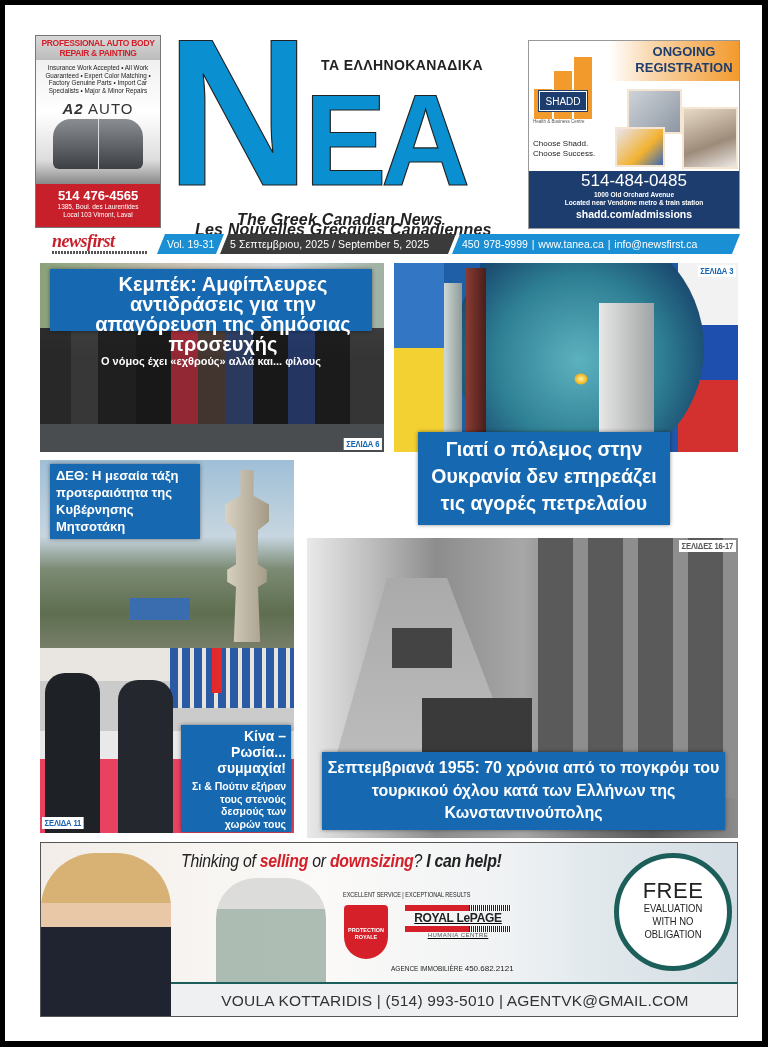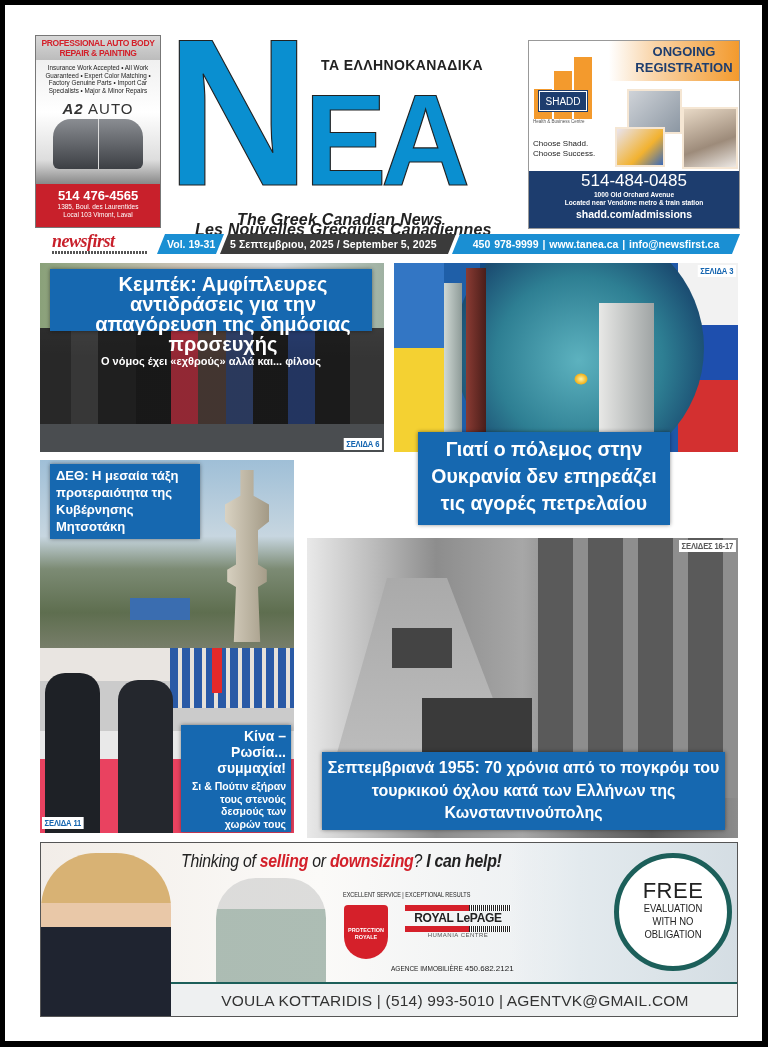--- a/index.html
+++ b/index.html
@@ -40,25 +40,25 @@
   .ad-shadd .photo2 { position: absolute; left: 86px; top: 86px; width: 50px; height: 40px; background: linear-gradient(135deg,#e9e4ef,#f2b230 60%,#3b6ab8); border: 2px solid #f5e6d3; }
   .ad-shadd .photo3 { position: absolute; left: 153px; top: 66px; width: 56px; height: 62px; background: linear-gradient(160deg,#e8d9c6,#9d8b7a 60%,#ede9e5); border: 2px solid #f5e6d3; }
   .ad-shadd .bottom { position: absolute; left: 0; right: 0; bottom: 0; height: 57px; background: #1d3d6e; color: #fff; text-align: center; }
   .ad-shadd .bottom .ph { font-size: 17px; font-weight: normal; margin-top: 0; }
   .ad-shadd .bottom .addr { font-size: 6.6px; line-height: 8px; font-weight: bold; }
   .ad-shadd .bottom .url { font-size: 10.5px; font-weight: bold; margin-top: 1px; }
 
   
   .newsfirst { left: 47px; top: 226px; font-family: "Liberation Serif", serif; font-style: italic; font-weight: bold; font-size: 18px; color: #c8202b; letter-spacing: -0.5px; }
   .newsfirst-line { left: 47px; top: 246px; width: 96px; height: 3px; background: repeating-linear-gradient(90deg,#555 0 2px,#fff 2px 3px); }
-  .infobar { left: 152px; top: 229px; height: 20px; display: flex; font-size: 10.5px; font-weight: bold; color: #fff; line-height: 20px; }
+  .infobar { left: 152px; top: 229px; height: 20px; display: flex; font-size: 10.5px; font-weight: normal; color: #fff; line-height: 20px; }
   .infobar .seg { height: 20px; padding: 0 10px; clip-path: polygon(8px 0,100% 0,calc(100% - 8px) 100%,0 100%); white-space: nowrap; }
   .infobar .vol { background: #1a8fd3; width: 67px; }
   .infobar .date { background: #3b3b3b; width: 236px; margin-left: -4px; letter-spacing: 0.1px; }
-  .infobar .contact { background: #1a8fd3; width: 288px; margin-left: -4px; word-spacing: 1px; text-align: center; }
+  .infobar .contact { background: #1a8fd3; width: 288px; margin-left: -4px; word-spacing: 1px; }
 
   
   .story { overflow: hidden; }
   .page-tag { position: absolute; background: #fff; color: #1565b0; font-weight: bold; font-size: 9px; padding: 1px 3px; letter-spacing: -0.2px; transform: scaleX(0.85); transform-origin: right center; }
   .headline-box { position: absolute; background: #1668b0; color: #fff; font-weight: bold; text-align: center; box-shadow: 0 0 4px rgba(0,0,0,0.45); }
 
   .s-quebec { left: 35px; top: 258px; width: 344px; height: 189px; background:
       linear-gradient(180deg, rgba(0,0,0,0) 35%, rgba(0,0,0,0.1) 50%),
       linear-gradient(90deg,#2c2c2c 0 9%,#3d3d3d 9% 17%,#222 17% 28%,#1b1b1b 28% 38%,#a22c3a 38% 46%,#4a3b35 46% 54%,#2f3f66 54% 62%,#1b1b1b 62% 72%,#273b6b 72% 80%,#1e1e1e 80% 90%,#3b3b3b 90% 100%); }
   .s-quebec .sky { position: absolute; left: 0; top: 0; width: 100%; height: 65px; background: linear-gradient(90deg,#8aa17a,#c9c1b4 40%,#d5d9dc 70%,#9fb1a2); }
@@ -105,21 +105,21 @@
 
   
   .ad-realtor { left: 35px; top: 837px; width: 698px; height: 175px; border: 1px solid #555; background: linear-gradient(90deg,#f2ede8 0%,#fbfaf8 40%,#eef1f3 70%,#f8fafb 100%); overflow: hidden; }
   .ad-realtor .woman { position: absolute; left: 0; top: 10px; width: 130px; height: 165px; background: linear-gradient(180deg,#d8b274 0 30%,#e9c8a8 30% 45%,#1f2430 45% 100%); border-radius: 55px 55px 0 0; }
   .ad-realtor .couple { position: absolute; left: 175px; top: 35px; width: 110px; height: 105px; background: linear-gradient(180deg,#d7d7d6 0 30%,#9fb2a8 30% 100%); border-radius: 40px 40px 0 0; opacity: 0.85; }
   .ad-realtor .tagline { position: absolute; left: 140px; top: 8px; font-size: 18px; font-style: italic; color: #222; letter-spacing: -0.3px; transform: scaleX(0.88); transform-origin: left top; white-space: nowrap; }
   .ad-realtor .tagline .red { color: #d3202a; font-weight: bold; }
   .ad-realtor .tagline .help { font-weight: bold; }
   .ad-realtor .service { position: absolute; left: 302px; top: 48px; font-size: 6.5px; color: #222; transform: scaleX(0.85); transform-origin: left top; white-space: nowrap; }
   .ad-realtor .shield { position: absolute; left: 303px; top: 62px; width: 44px; height: 54px; background: #d5202a; border-radius: 4px 4px 22px 22px; color: #fff; font-size: 5.5px; font-weight: bold; text-align: center; padding-top: 22px; line-height: 6.5px; }
-  .ad-realtor .rlp { position: absolute; left: 364px; top: 62px; width: 106px; }
+  .ad-realtor .rlp { position: absolute; left: 364px; top: 62px; width: 106px; text-decoration: underline; }
   .ad-realtor .rlp .bar { height: 6px; background: linear-gradient(90deg,#d5202a 0 60%, transparent 60%), repeating-linear-gradient(90deg,#222 0 1px,#fff 1px 2px); }
   .ad-realtor .rlp .name { font-size: 12px; font-weight: bold; color: #222; text-align: center; line-height: 15px; letter-spacing: -0.3px; }
   .ad-realtor .rlp .centre { font-size: 6px; color: #555; text-align: center; letter-spacing: 0.5px; }
   .ad-realtor .agency { position: absolute; left: 350px; top: 121px; font-size: 6.5px; color: #222; white-space: nowrap; }
   .ad-realtor .agency .num { font-size: 8px; }
   .ad-realtor .room { position: absolute; left: 470px; top: 0; width: 228px; height: 140px; background: linear-gradient(90deg,rgba(255,255,255,0) 0,#e3eaee 30%,#d4dde3 100%); }
   .ad-realtor .free { position: absolute; left: 573px; top: 10px; width: 118px; height: 118px; border-radius: 50%; border: 5px solid #1c5f5a; background: #fff; text-align: center; color: #222; padding-top: 22px; }
   .ad-realtor .free .big { font-size: 22px; line-height: 22px; letter-spacing: 0.5px; }
   .ad-realtor .free .small { font-size: 10.5px; line-height: 13px; transform: scaleX(0.9); }
   .ad-realtor .teal { position: absolute; left: 130px; top: 139px; width: 568px; height: 2px; background: #1c5f5a; }

